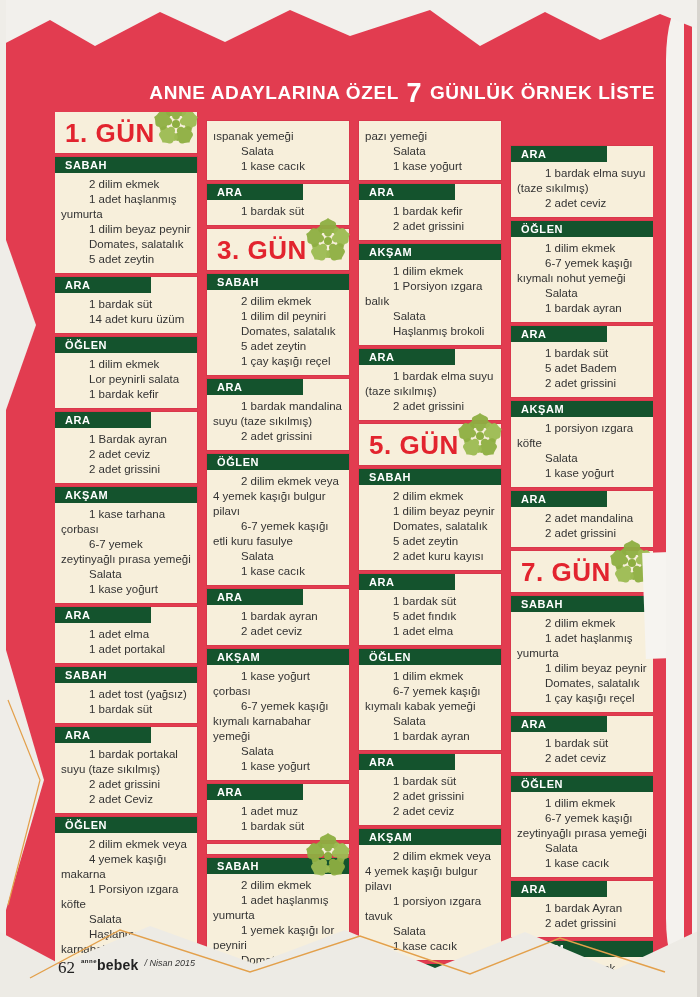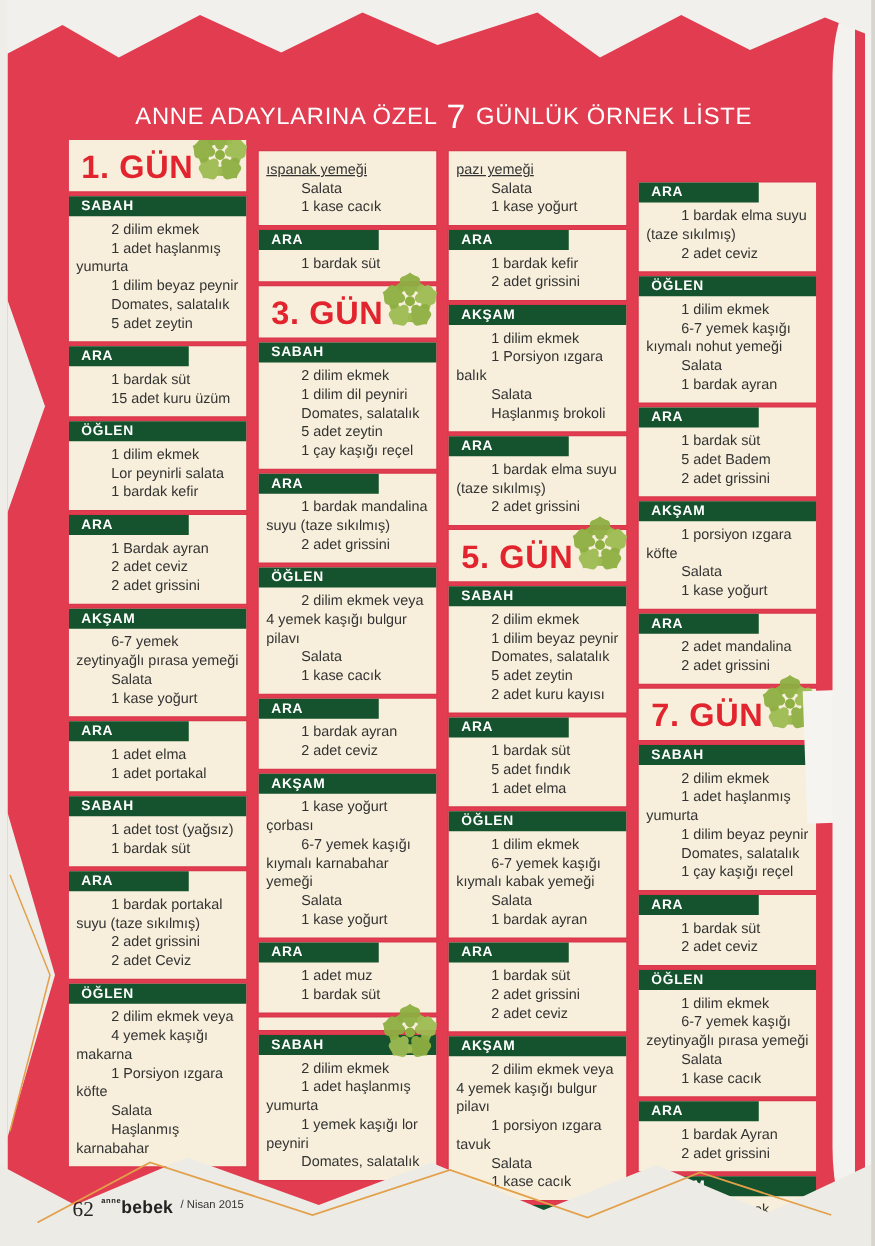--- a/index.html
+++ b/index.html
@@ -1,46 +1,46 @@
 <!DOCTYPE html>
 <html><head>
 <meta charset="utf-8">
 <style>
   html,body{margin:0;padding:0;}
   body{width:700px;height:997px;background:#e9e7e1;font-family:"Liberation Sans",sans-serif;position:relative;overflow:hidden;}
   .page-red{position:absolute;left:6px;top:0;width:694px;height:978px;background:#e23c50;}
   
-  .main-title{position:absolute;left:55px;top:78px;width:600px;text-align:center;color:#fff;font-weight:normal;font-size:19px;letter-spacing:.6px;z-index:5;white-space:nowrap;}
+  .main-title{position:absolute;left:55px;top:78px;width:600px;text-align:right;color:#fff;font-weight:bold;font-size:19px;letter-spacing:.6px;z-index:5;white-space:nowrap;}
   .main-title .seven{font-size:27px;vertical-align:-3px;padding:0 2px;}
   
   .cols{position:absolute;left:55px;top:112px;width:598px;height:885px;display:flex;gap:10px;z-index:4;overflow:hidden;}
   .col{width:142px;display:flex;flex-direction:column;gap:4px;}
   .col.c2,.col.c3{padding-top:9px;}
   .col.c4{padding-top:34px;}
   .box{background:#f7efdb;padding:3px 0 6px 0;box-shadow:0 0 0 1px rgba(190,40,60,.25);}
   .box.no-hdr{padding-top:8px;}
   .day-box{background:#f7efdb;position:relative;padding:6px 0 4px 10px;overflow:visible;box-shadow:0 0 0 1px rgba(190,40,60,.25);}
   .day-title{margin:0;color:#e2242e;font-size:26px;font-weight:bold;letter-spacing:.5px;font-family:"Liberation Sans",sans-serif;}
   .leaf{position:absolute;right:-8px;top:-14px;z-index:6;pointer-events:none;}
   .hdr{background:#14532d;color:#fff;font-weight:bold;font-size:11px;letter-spacing:.6px;padding:2px 4px 2px 10px;margin:-3px 0 4px 0;}
   .hdr.short{width:58%;}
   .item{font-size:11.5px;line-height:15px;color:#333;padding:0 4px 0 6px;text-indent:28px;}
-  .box.no-hdr .item:first-child{text-indent:0;text-decoration:underline;}
+  .box.no-hdr .item:first-child{text-indent:0;}
   
   .curl-white{position:absolute;right:0;top:0;width:34px;height:978px;background:#f4f2ee;z-index:7;border-radius:18px 0 0 18px/60px 0 0 60px;}
   .curl-red{position:absolute;right:8px;top:4px;width:8px;height:966px;background:#e23c50;z-index:8;border-radius:4px;}
   .white-patch{position:absolute;right:0px;top:552px;width:56px;height:106px;background:#f6f4f0;z-index:6;transform:rotate(-2deg);}
   .tear{position:absolute;left:0;top:0;z-index:9;pointer-events:none;}
   
   .footer{position:absolute;left:58px;top:958px;z-index:11;display:flex;align-items:flex-start;gap:6px;color:#222;}
   .page-num{font-size:17px;font-family:"Liberation Serif",serif;}
   .logo{display:inline-flex;line-height:1;align-items:flex-start;}
   .logo .small{font-size:6px;font-weight:bold;letter-spacing:.5px;}
   .logo .big{font-size:14px;font-weight:bold;letter-spacing:.2px;}
-  .issue{font-size:9px;color:#333;padding-bottom:2px;}
+  .issue{font-size:9px;font-style:italic;color:#333;padding-bottom:2px;}
 </style>
 </head>
 <body>
 
 <div class="page-red"></div>
 
 <div class="main-title"><span>ANNE ADAYLARINA ÖZEL </span><span class="seven">7</span><span> GÜNLÜK ÖRNEK LİSTE</span></div>
 
 <div class="cols">
   <div class="col c1">
@@ -69,36 +69,37 @@
         <div class="hdr">SABAH</div>
         <div class="item">2 dilim ekmek</div>
         <div class="item">1 adet haşlanmış yumurta</div>
         <div class="item">1 dilim beyaz peynir</div>
         <div class="item">Domates, salatalık</div>
         <div class="item">5 adet zeytin</div>
       </div>
       <div class="box">
         <div class="hdr short">ARA</div>
         <div class="item">1 bardak süt</div>
-        <div class="item">15 adet kuru üzüm</div>
+        <div class="item">14 adet kuru üzüm</div>
       </div>
       <div class="box">
         <div class="hdr">ÖĞLEN</div>
         <div class="item">1 dilim ekmek</div>
         <div class="item">Lor peynirli salata</div>
         <div class="item">1 bardak kefir</div>
       </div>
       <div class="box">
         <div class="hdr short">ARA</div>
         <div class="item">1 Bardak ayran</div>
         <div class="item">2 adet ceviz</div>
         <div class="item">2 adet grissini</div>
       </div>
       <div class="box">
         <div class="hdr">AKŞAM</div>
+        <div class="item">1 kase tarhana çorbası</div>
         <div class="item">6-7 yemek zeytinyağlı pırasa yemeği</div>
         <div class="item">Salata</div>
         <div class="item">1 kase yoğurt</div>
       </div>
       <div class="box">
         <div class="hdr short">ARA</div>
         <div class="item">1 adet elma</div>
         <div class="item">1 adet portakal</div>
       </div>
       <div class="box">
@@ -161,20 +162,21 @@
         <div class="item">1 çay kaşığı reçel</div>
       </div>
       <div class="box">
         <div class="hdr short">ARA</div>
         <div class="item">1 bardak mandalina suyu (taze sıkılmış)</div>
         <div class="item">2 adet grissini</div>
       </div>
       <div class="box">
         <div class="hdr">ÖĞLEN</div>
         <div class="item">2 dilim ekmek veya 4 yemek kaşığı bulgur pilavı</div>
+        <div class="item">6-7 yemek kaşığı etli kuru fasulye</div>
         <div class="item">Salata</div>
         <div class="item">1 kase cacık</div>
       </div>
       <div class="box">
         <div class="hdr short">ARA</div>
         <div class="item">1 bardak ayran</div>
         <div class="item">2 adet ceviz</div>
       </div>
       <div class="box">
         <div class="hdr">AKŞAM</div>

